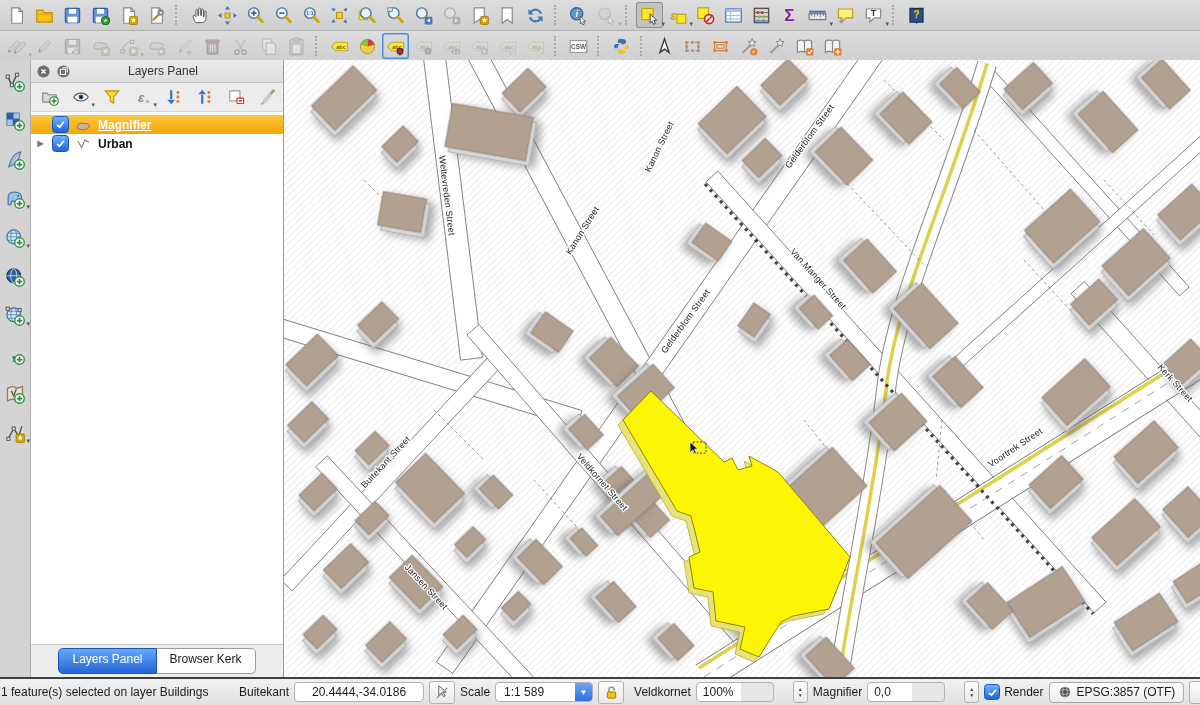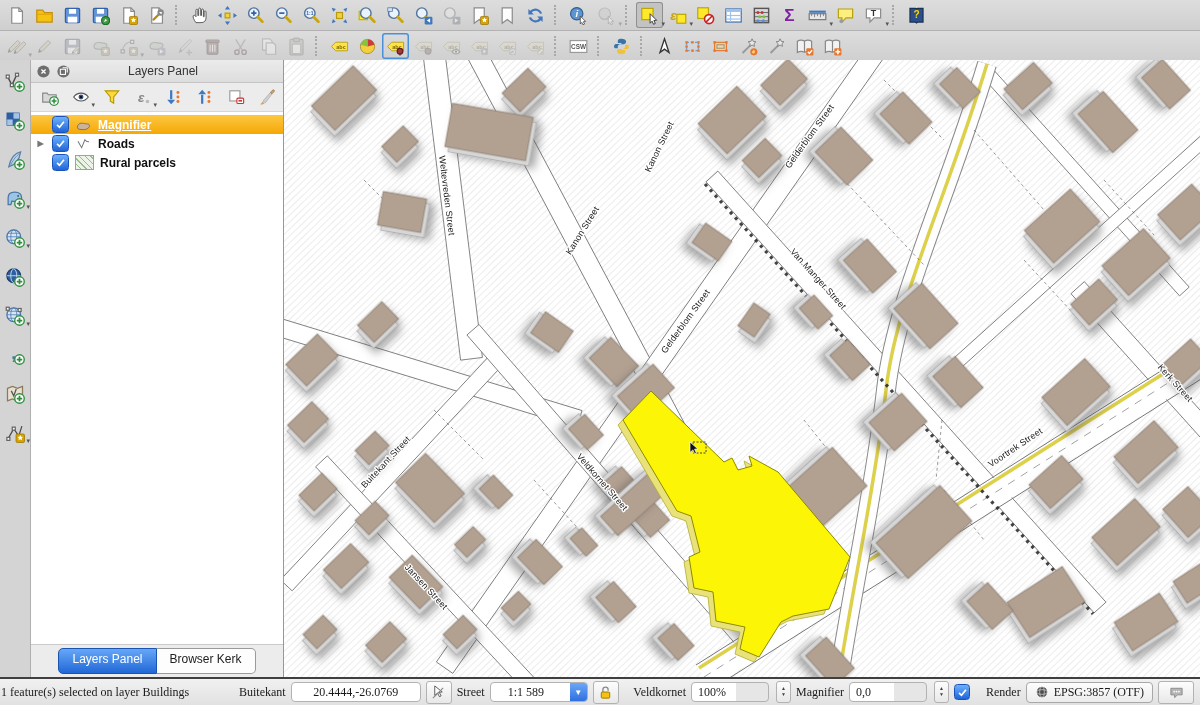--- a/index.html
+++ b/index.html
@@ -59,43 +59,43 @@
   .seg-btn:last-child{border-radius:0 5px 5px 0;border-left:none;}
   .seg-btn.active{background:linear-gradient(#66a7f8,#2268d6);color:#fff;border-color:#1b54b0;}
   
   #map{position:absolute;left:284px;top:60px;right:0;bottom:28px;background:#fff;overflow:hidden;}
   #map svg{display:block;}
   .stlbl{font-size:9px;fill:#1a1a1a;letter-spacing:.2px;text-anchor:middle;
     paint-order:stroke;stroke:#ffffff;stroke-width:2.4px;font-family:"Liberation Sans",sans-serif;}
   
   #statusbar{position:absolute;left:0;right:0;bottom:0;height:26px;border-top:2px solid #3f3f3f;
     background:linear-gradient(#f1f1f1,#e1e1e1);display:flex;align-items:center;
-    font-size:12px;color:#1a1a1a;padding:0 6px;gap:5px;font-family:Liberation Serif, serif;}
+    font-size:12px;color:#1a1a1a;padding:0 6px;gap:5px;}
   .status-msg{width:233px;overflow:hidden;white-space:nowrap;margin-left:-5px;flex:0 0 auto;}
   .slabel{flex:0 0 auto;}
   .sfield{background:#fff;border:1px solid #b2b2b2;border-radius:4px;height:18px;
     display:flex;align-items:center;flex:0 0 auto;}
   .coord{width:128px;justify-content:center;}
   .sbtn{width:24px;height:21px;border:1px solid #b2b2b2;border-radius:3px;
     background:linear-gradient(#fdfdfd,#e8e8e8);display:flex;align-items:center;justify-content:center;flex:0 0 auto;}
   .sbtn svg{width:15px;height:15px;}
   .combo{width:96px;border-radius:4px;overflow:hidden;}
-  .combo .val{flex:1;padding-left:17px;}
+  .combo .val{flex:1;padding-left:8px;}
   .combo .arrow{width:17px;height:18px;background:linear-gradient(#6aa7f8,#2f6fe0);
     display:flex;align-items:center;justify-content:center;color:#fff;font-size:8px;}
-  .spin{display:flex;align-items:center;gap:7px;flex:0 0 auto;}
+  .spin{display:flex;align-items:center;gap:19px;flex:0 0 auto;}
   .spin .val{width:70px;height:18px;border:1px solid #b2b2b2;border-radius:4px;
     background:linear-gradient(90deg,#ffffff 58%,#e6e6e6 58%);display:flex;align-items:center;padding-left:6px;}
   .stepper{width:13px;height:20px;border:1px solid #b2b2b2;border-radius:3px;
     background:linear-gradient(#fdfdfd,#e8e8e8);display:flex;flex-direction:column;
     align-items:center;justify-content:center;font-size:5px;color:#444;line-height:1.2;}
   .crs{border:1px solid #a8a8a8;border-radius:4px;height:19px;display:flex;align-items:center;
     gap:5px;padding:0 8px;background:linear-gradient(#fdfdfd,#ececec);flex:0 0 auto;}
   .crs svg{width:14px;height:14px;}
-  .rchk{display:flex;align-items:center;gap:16px;flex:0 0 auto;}
+  .rchk{display:flex;align-items:center;gap:4px;flex:0 0 auto;}
   .rchk .cb{width:14px;height:14px;}
   .spacer{flex:1;}
 </style>
 </head>
 <body>
 
 <div class="toolbar" id="toolbar1">
     <div class="tbtn">
       <svg viewBox="0 0 16 16" class="ic">
         <path d="M4 1.5h6l3 3V14.5H4z" fill="#fff" stroke="#8a8a8a"></path>
@@ -744,31 +744,21 @@
         <span class="cb on">
           <svg viewBox="0 0 16 16">
             <path d="M3 8.5L6.5 12 13 4" fill="none" stroke="#fff" stroke-width="2.4"></path>
           </svg>
         </span>
         <span class="swatch">
           <svg viewBox="0 0 16 14">
             <path d="M2 4.5l4 7L9.5 3c1.5 2 3 2.5 4.5 2" fill="none" stroke="#777" stroke-width="1.1"></path>
           </svg>
         </span>
-        <span class="lbl">Roads</span>
-      </div>
-      <div class="layer-row">
-        <span class="expander"></span>
-        <span class="cb on">
-          <svg viewBox="0 0 16 16">
-            <path d="M3 8.5L6.5 12 13 4" fill="none" stroke="#fff" stroke-width="2.4"></path>
-          </svg>
-        </span>
-        <span class="swatch sw-hatch-green"></span>
-        <span class="lbl">Rural parcels</span>
+        <span class="lbl">Urban</span>
       </div>
     </div>
   <div class="tabs-strip">
     <div class="seg" id="panel-tabs-seg">
         <div class="seg-btn active">Layers Panel</div>
         <div class="seg-btn">Browser Kerk</div>
       </div>
   </div>
 </div>
 
@@ -1115,28 +1105,28 @@
   <g transform="translate(406 382)">
     <rect x="3" y="0" width="13" height="11" fill="none" stroke="#444444" stroke-width="1" stroke-dasharray="2 1.5"></rect>
     <path d="M0,0 L0,10.5 L2.9,7.9 L4.7,11.8 L6.4,11 L4.6,7.2 L7.8,6.9 Z" fill="#111111" stroke="#ffffff" stroke-width="0.7"></path>
   </g>
 </svg>
 </div>
 
 <div id="statusbar">
   <span class="status-msg">1 feature(s) selected on layer Buildings</span>
   <span class="slabel">Buitekant</span>
-  <span class="sfield coord">20.4444,-26.0769</span>
+  <span class="sfield coord">20.4444,-34.0186</span>
   <span class="sbtn">
     <svg viewBox="0 0 16 16">
       <path d="M4,1 L4,11 L7,8.5 L9,12.5 L10.8,11.6 L8.8,7.8 L12,7.4 Z" fill="#fff" stroke="#333" stroke-width="0.8"></path>
       <line x1="2" y1="14" x2="13" y2="3" stroke="#888" stroke-width="1.2"></line>
     </svg>
   </span>
-  <span class="slabel">Street</span>
+  <span class="slabel">Scale</span>
   <span class="sfield combo">
     <span class="val">1:1 589</span>
     <span class="arrow">▼</span>
   </span>
   <span class="sbtn">
     <svg viewBox="0 0 16 16">
       <path d="M5.2,8 V5 a2.8,2.8 0 0 1 5.6,0 V6.2" fill="none" stroke="#8a8a8a" stroke-width="1.4"></path>
       <rect x="3.5" y="7.5" width="9" height="6.5" rx="1" fill="#f5c211" stroke="#9a7506"></rect>
     </svg>
   </span>

